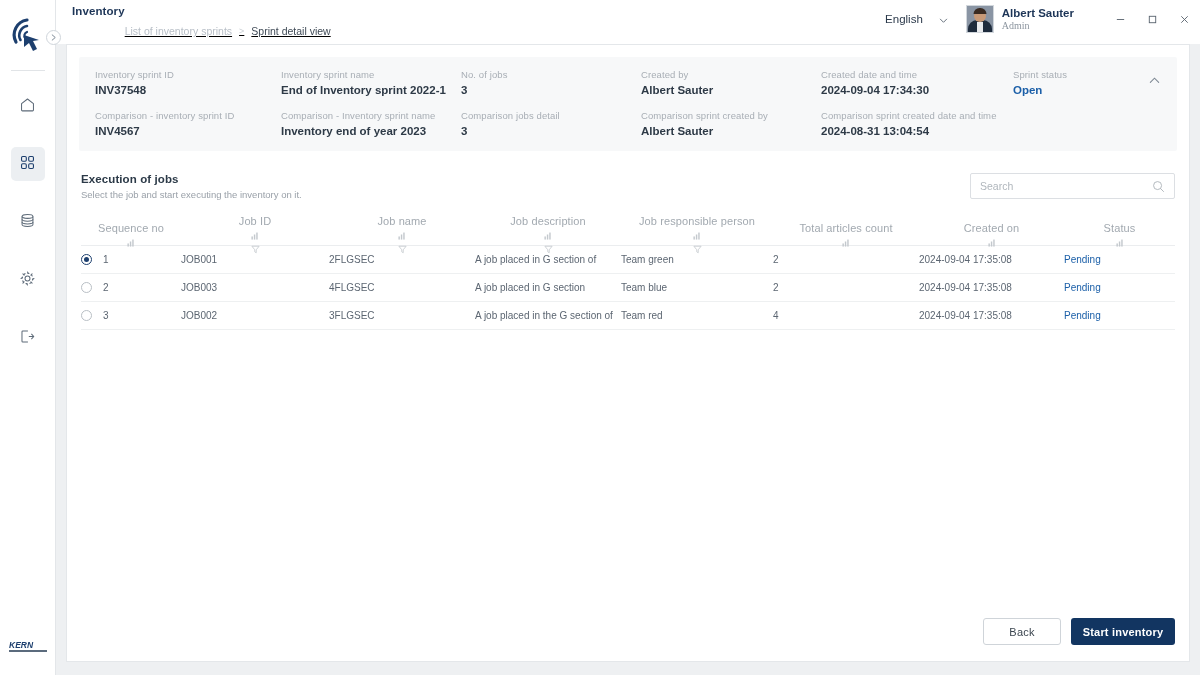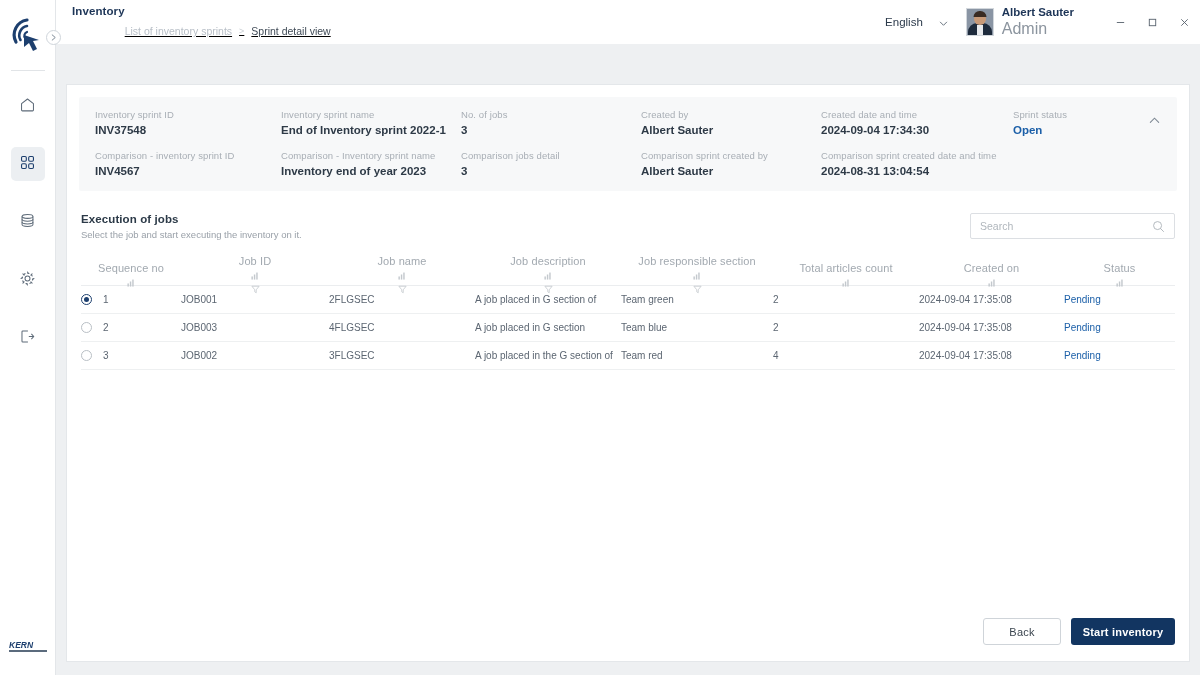--- a/index.html
+++ b/index.html
@@ -60,26 +60,26 @@
   .avatar {
     width: 28px; height: 28px; border: 1px solid #d2d7dc; background: #8a95a4;
     overflow: hidden; position: relative; flex: 0 0 28px;
   }
   .avatar .face { position:absolute; left:50%; top:4px; transform:translateX(-50%); width:12px; height:12px; border-radius:50%; background:#c89a78; }
   .avatar .hair { position:absolute; left:50%; top:2px; transform:translateX(-50%); width:13px; height:6px; border-radius:6px 6px 0 0; background:#3a2b22; }
   .avatar .body { position:absolute; left:50%; bottom:0; transform:translateX(-50%); width:24px; height:12px; background:#1e2b3c; border-radius:9px 9px 0 0; }
   .avatar .shirt { position:absolute; left:50%; bottom:0; transform:translateX(-50%); width:6px; height:10px; background:#e8eaed; }
   .user-meta { display: flex; flex-direction: column; line-height: 1.25; }
   .user-name { font-size: 11.5px; font-weight: bold; color: #1d3557; }
-  .user-role { font-size: 16px; color: #8b949e; }
+  .user-role { font-size: 10px; color: #8b949e; font-family: Liberation Serif, serif; }
   .wbtns { display: flex; align-items: center; gap: 0; }
   .wbtn { width: 32px; height: 26px; display: flex; align-items: center; justify-content: center; color: #5a646f; }
 
   
-  .panel-area { flex: 1 1 auto; padding: 0 10px 13px 10px; display:flex;margin-top:40px; }
+  .panel-area { flex: 1 1 auto; padding: 0 10px 13px 10px; display:flex; }
   .panel {
     flex: 1 1 auto; background: #ffffff; border: 1px solid #e4e7ea;
     display: flex; flex-direction: column; position: relative;
   }
 
   .infocard {
     margin: 12px 12px 0 12px; background: #f7f8f9; border-radius: 2px;
     padding: 12px 16px 14px 16px; position: relative;
   }
   .inforow { display: flex; }
@@ -398,21 +398,21 @@
                     <rect x="5.9" y="0.6" width="1.6" height="7.9" fill="#c3c8cd"></rect>
                   </svg>
               </span>
               <span class="filter-ico">
                 <svg width="9" height="9" viewBox="0 0 10 10">
                     <path d="M1 1.4 H9 L5.8 5.3 V8.6 L4.2 7.6 V5.3 Z" stroke="#c3c8cd" stroke-width="0.9" fill="none" stroke-linejoin="round"></path>
                   </svg>
               </span>
             </div>
             <div class="th col-jrp">
-              <span>Job responsible section</span>
+              <span>Job responsible person</span>
               <span class="sort-ico">
                 <svg width="8" height="8" viewBox="0 0 9 9">
                     <rect x="0.5" y="5" width="1.6" height="3.5" fill="#c3c8cd"></rect>
                     <rect x="3.2" y="2.8" width="1.6" height="5.7" fill="#c3c8cd"></rect>
                     <rect x="5.9" y="0.6" width="1.6" height="7.9" fill="#c3c8cd"></rect>
                   </svg>
               </span>
               <span class="filter-ico">
                 <svg width="9" height="9" viewBox="0 0 10 10">
                     <path d="M1 1.4 H9 L5.8 5.3 V8.6 L4.2 7.6 V5.3 Z" stroke="#c3c8cd" stroke-width="0.9" fill="none" stroke-linejoin="round"></path>

